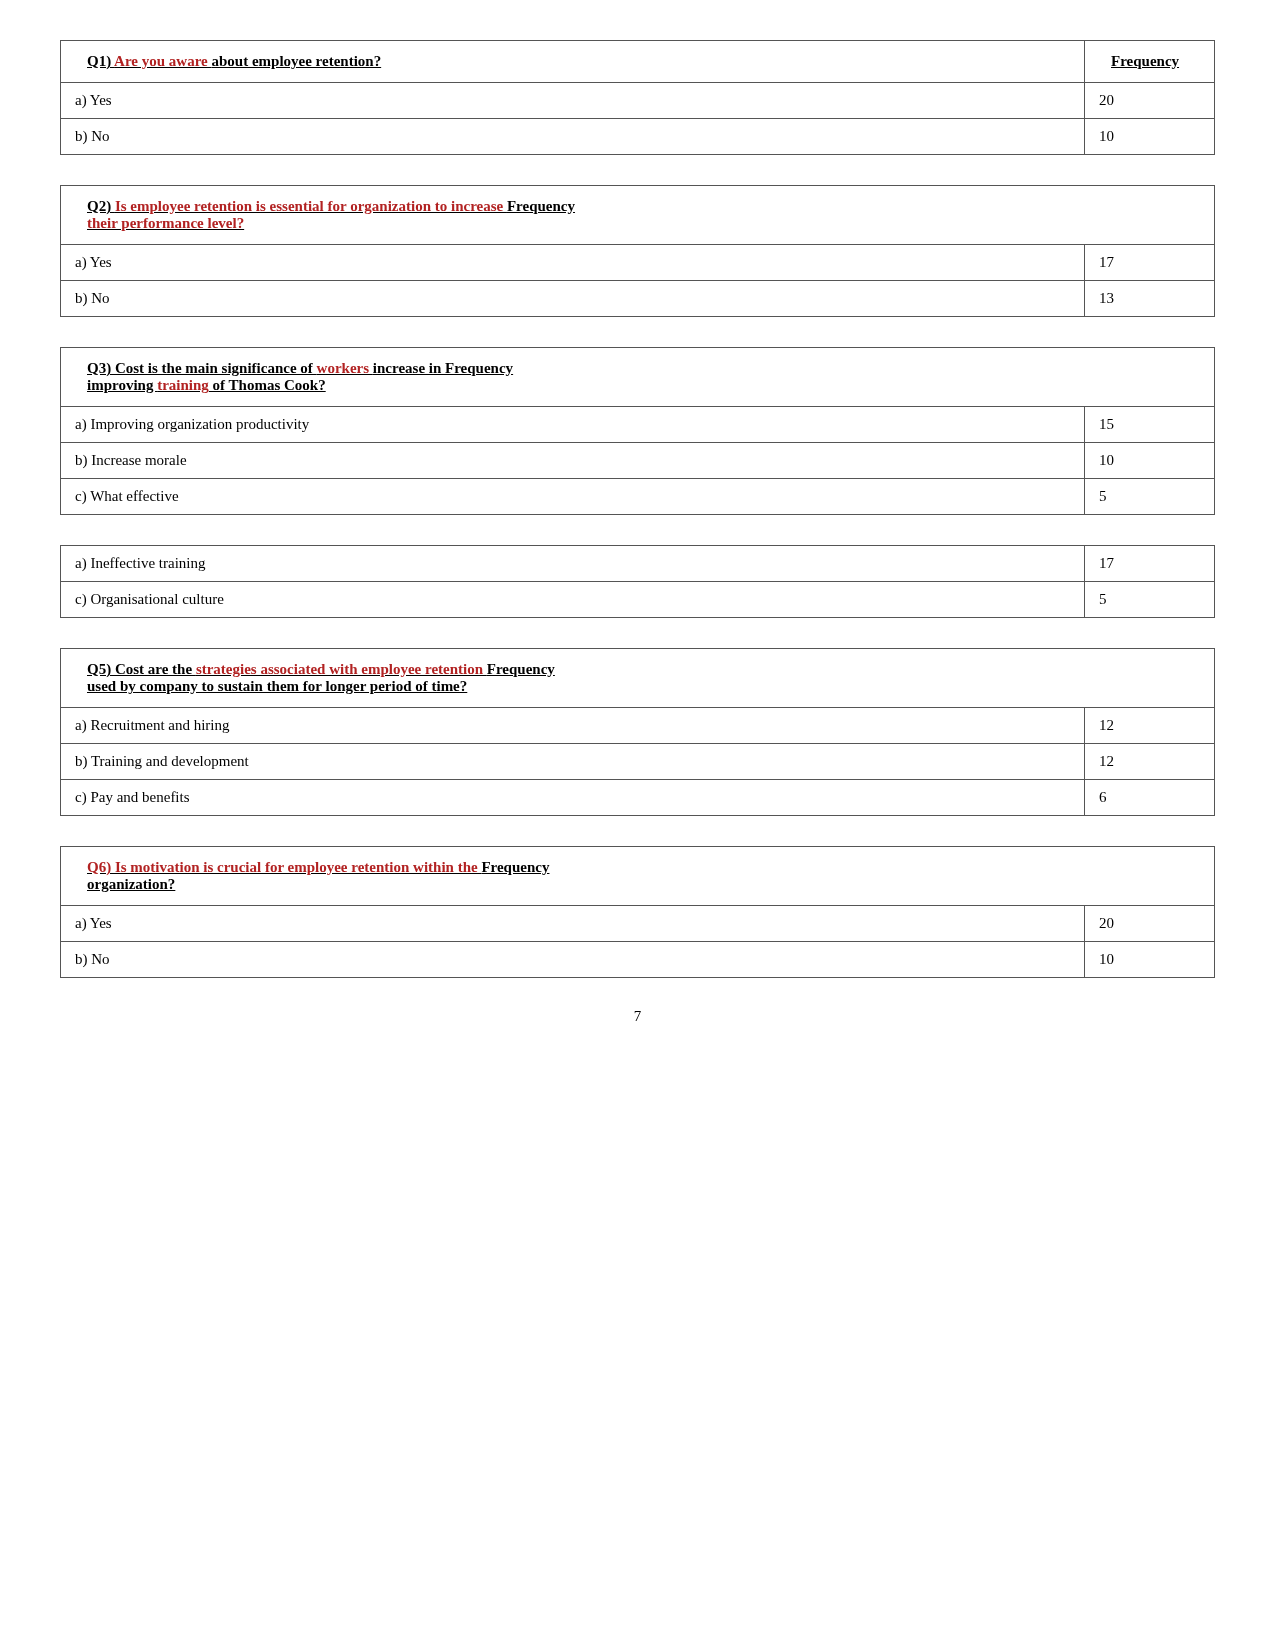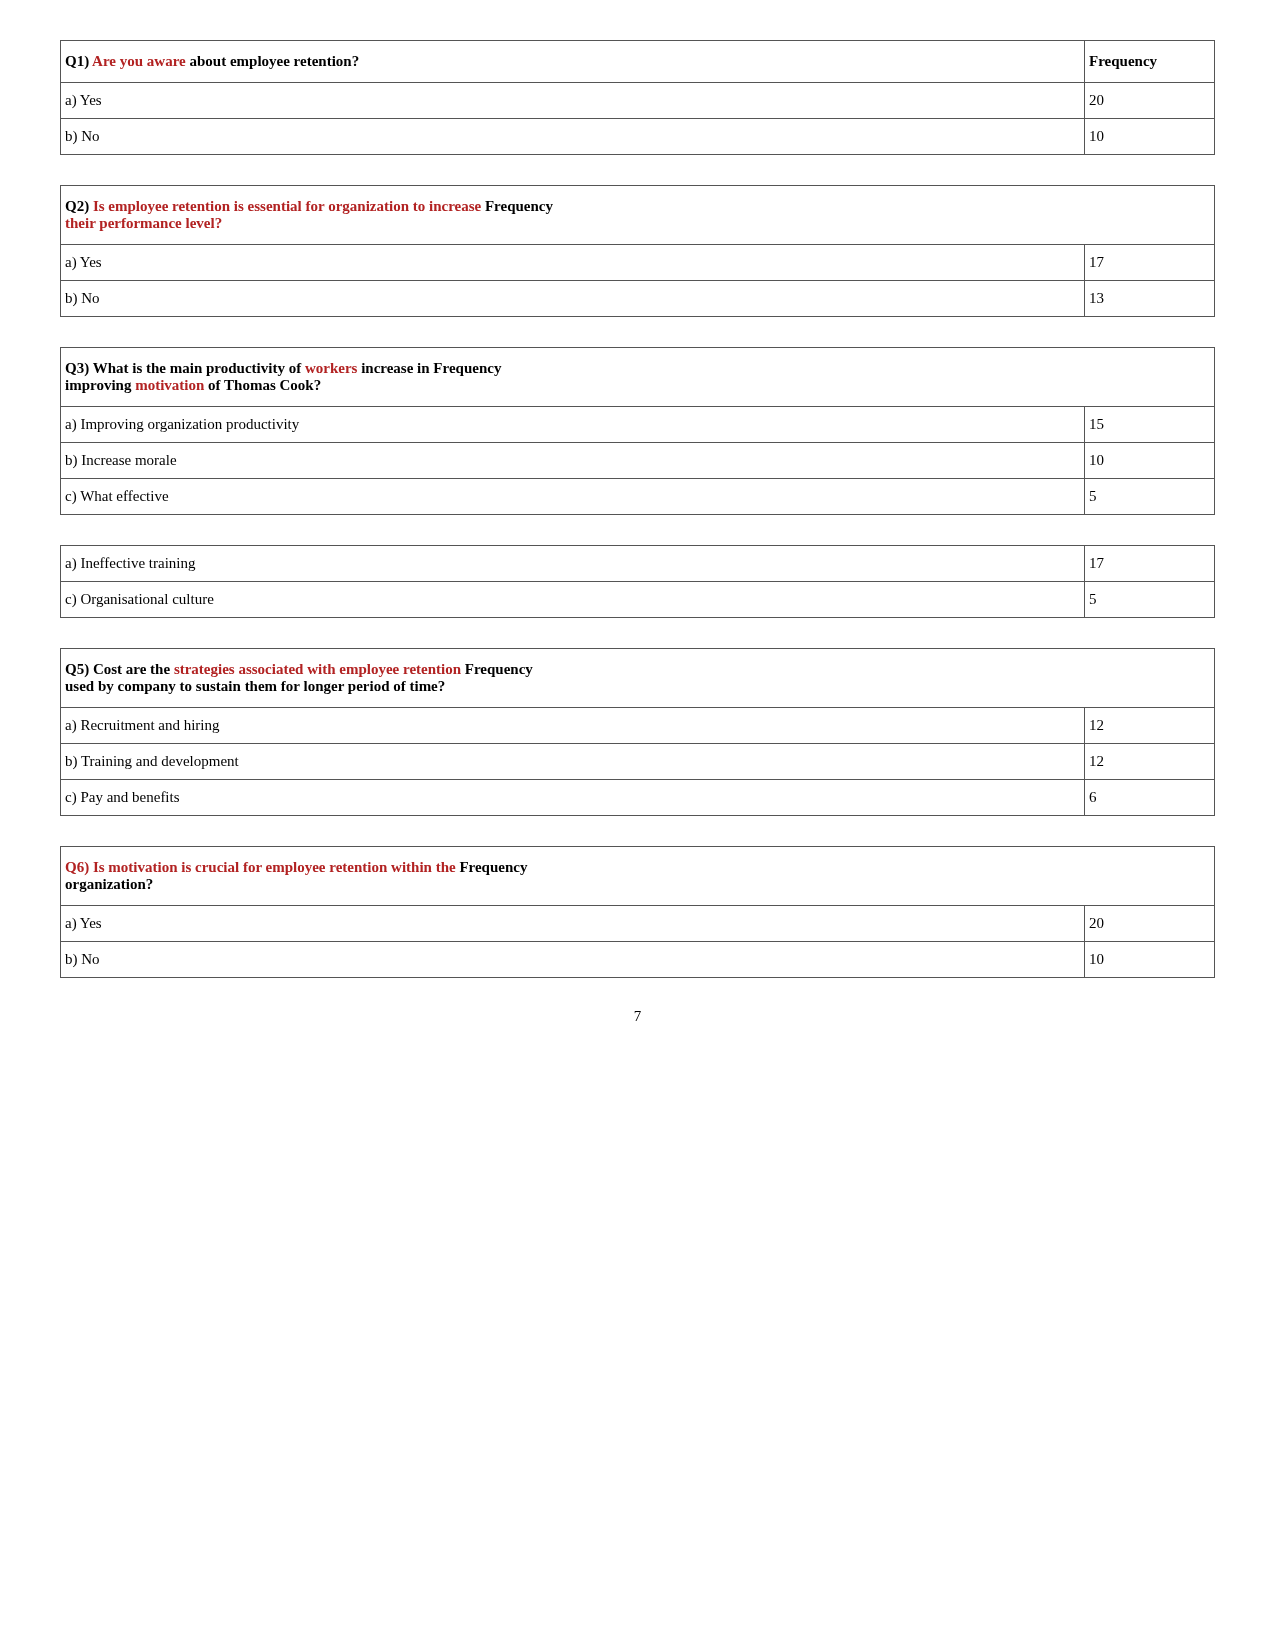--- a/index.html
+++ b/index.html
@@ -21,32 +21,33 @@
       border: 1px solid #555;
       padding: 10px 14px;
       vertical-align: top;
     }
     .survey-table .freq-col {
       width: 130px;
       text-align: left;
       vertical-align: middle;
     }
     .question-row td {
-      padding: 12px 4px;
+      padding: 12px 26px;
+      text-decoration: underline;
     }
     .red-text {
       color: #b22222;
       font-weight: bold;
     }
     .black-bold {
       font-weight: bold;
       color: #000;
     }
     .answer-row td {
-      padding: 9px 4px;
+      padding: 9px 14px;
     }
     .page-number {
       text-align: center;
       margin-top: 20px;
       font-size: 15px;
     }
   </style>
 </head>
 <body>
 
@@ -88,23 +89,23 @@
     <td>b) No</td>
     <td class="freq-col">13</td>
   </tr>
 </tbody>
   </table>
 
 <table class="survey-table">
   <tbody>
       <tr class="question-row">
     <td colspan="2">
-      <span class="black-bold">Q3)  What is the main productivity of </span><span class="red-text">workers </span><span class="black-bold">increase in Frequency</span>
+      <span class="black-bold">Q3)  Cost is the main significance of </span><span class="red-text">workers </span><span class="black-bold">increase in Frequency</span>
       <br>
-      <span class="black-bold">improving </span><span class="red-text">motivation</span><span class="black-bold"> of Thomas Cook?</span>
+      <span class="black-bold">improving </span><span class="red-text">training</span><span class="black-bold"> of Thomas Cook?</span>
     </td>
   </tr>
   <tr class="answer-row">
     <td>a) Improving organization productivity</td>
     <td class="freq-col">15</td>
   </tr>
   <tr class="answer-row">
     <td>b) Increase morale</td>
     <td class="freq-col">10</td>
   </tr>

